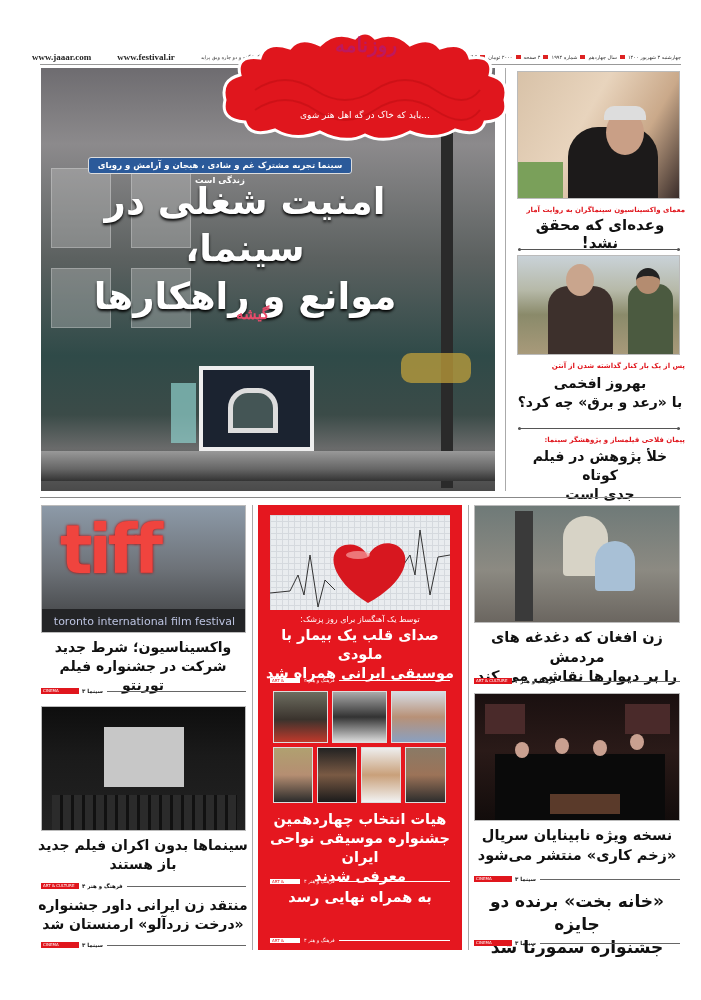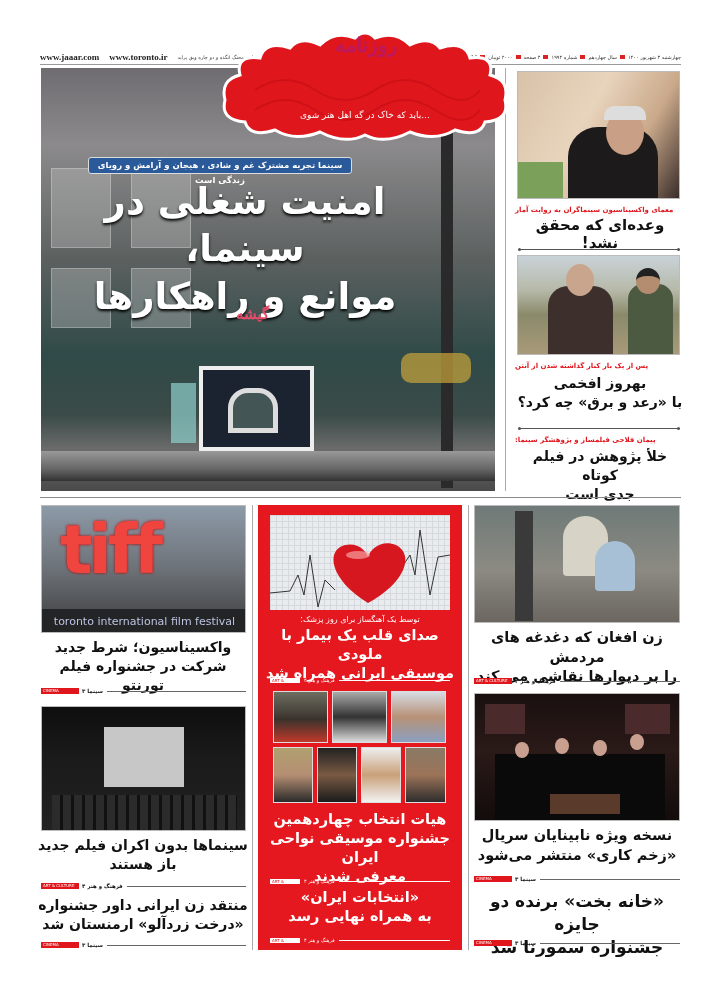--- a/index.html
+++ b/index.html
@@ -1,38 +1,38 @@
 <!DOCTYPE html>
 <html><head>
 <meta charset="utf-8">
 <style>
 *{box-sizing:border-box;margin:0;padding:0}
 body{width:701px;height:1000px;background:#fff;font-family:"DejaVu Sans",sans-serif;position:relative;overflow:hidden;color:#111}
 .abs{position:absolute}
 .topline{position:absolute;left:40px;right:20px;top:64px;border-top:1px solid #999}
-.meta-left{position:absolute;left:40px;top:52px;font-family:"Liberation Serif",serif;font-size:9px;font-weight:bold;color:#222;display:flex;gap:10px;white-space:nowrap}
+.meta-left{position:absolute;left:32px;top:52px;font-family:"Liberation Serif",serif;font-size:9px;font-weight:bold;color:#222;display:flex;gap:26px;white-space:nowrap}
 .meta-left .tag{font-family:"DejaVu Sans",sans-serif;font-size:5px;font-weight:normal;color:#444;margin-top:2px}
 .meta-right{position:absolute;right:20px;top:54px;font-size:5px;color:#333;direction:rtl;white-space:nowrap;display:flex;gap:3px;align-items:center}
 .meta-right .sq{display:inline-block;width:5px;height:4px;background:#d22}
 
 .logo{position:absolute;left:215px;top:30px;width:300px;height:115px;z-index:5}
 .logo-text-top{position:absolute;left:120px;top:3px;color:#be185d;font-size:20px;font-weight:bold;font-family:"DejaVu Serif",serif;direction:rtl}
 .logo-main{position:absolute;left:35px;top:30px;color:#fff;font-size:60px;font-weight:bold;font-family:"DejaVu Serif",serif;direction:rtl;line-height:1;text-shadow:0 0 2px #900}
 .logo-sub{position:absolute;left:85px;top:80px;color:#fff;font-size:9px;font-family:"DejaVu Sans",sans-serif;direction:rtl}
 
 .hero{position:absolute;left:41px;top:68px;width:454px;height:423px;background:linear-gradient(180deg,#6e6c70 0%,#8c8a8c 18%,#5c6160 45%,#2f4a48 68%,#3b4b48 82%,#6a6b6b 90%,#4a4a4a 100%);overflow:hidden}
 .hero .win{position:absolute;background:rgba(200,200,200,.35);border:1px solid rgba(255,255,255,.25)}
 .hero .box{position:absolute;left:158px;top:298px;width:115px;height:85px;background:#1b2330;border:4px solid #eee}
 .hero .box .inner{position:absolute;left:25px;top:18px;width:50px;height:45px;border:5px solid #ddd;background:#455;border-radius:20px 20px 0 0}
 .hero .sill{position:absolute;left:0;right:0;top:383px;height:30px;background:linear-gradient(180deg,#999,#666 60%,#333)}
 .kicker{position:absolute;left:88px;top:157px;width:264px;height:17px;background:#2b5a9a;border:1px solid #ddd;border-radius:3px;color:#fff;font-size:8.5px;font-weight:bold;direction:rtl;text-align:center;line-height:15px;z-index:6}
 .hero-title{position:absolute;left:60px;top:178px;width:370px;color:#fff;font-size:37px;font-weight:bold;direction:rtl;text-align:center;line-height:1.28;text-shadow:0 2px 3px #000;z-index:6}
 .hero-tag{position:absolute;left:236px;top:305px;color:#e74b6a;font-size:15px;font-weight:bold;font-family:"DejaVu Serif",serif;z-index:6}
 .photo{position:absolute;border:1px solid #bbb;overflow:hidden}
-.kick-red{color:#e0161d;font-size:7px;font-weight:bold;direction:rtl;text-align:left}
+.kick-red{color:#e0161d;font-size:7px;font-weight:bold;direction:rtl;text-align:right}
 .hl{font-weight:bold;direction:rtl;text-align:center;color:#111}
 .sep{position:absolute;height:1px;background:#555}
 .sep::before,.sep::after{content:"";position:absolute;top:-1px;width:3px;height:3px;background:#555;border-radius:50%}
 .sep::before{left:0}.sep::after{right:0}
 .vline{position:absolute;width:1px;background:#aaa}
 
 .label{position:absolute;height:6px;display:flex;align-items:center;direction:ltr}
 .label .tagbox{background:#e0161d;color:#fff;font-size:4px;padding:0 2px;height:6px;line-height:6px;width:38px}
 .label .sec{font-size:5.5px;font-weight:bold;direction:rtl;margin-left:3px;color:#111}
 .label .line{flex:1;height:1px;background:#666;margin-left:4px}
@@ -44,21 +44,21 @@
 .redlabel .tagbox{background:#fff;color:#e0161d;font-size:4px;padding:0 2px;height:5px;line-height:5px;width:30px}
 .redlabel .sec{font-size:5px;color:#fff;margin-left:4px;direction:rtl}
 .redlabel .line{flex:1;height:1px;background:#fff;margin-left:4px}
 .face{position:absolute;background:#777;border:1px solid #ddd}
 </style>
 </head>
 <body>
 
 <div class="meta-left">
   <span>www.jaaar.com</span>
-  <span>www.toronto.ir</span>
+  <span>www.festival.ir</span>
   <span class="tag">هنرمند را در محنگ انگذه و دو چاره ویق پراید</span>
 </div>
 <div class="meta-right">
   <span>چهارشنبه ۳ شهریور ۱۴۰۰</span>
     <span class="sq"></span>
   <span>سال چهاردهم</span>
     <span class="sq"></span>
   <span>شماره ۱۹۹۴</span>
     <span class="sq"></span>
   <span>۴ صفحه</span>
@@ -201,21 +201,20 @@
     <div>هیات انتخاب چهاردهمین</div>
     <div>جشنواره موسیقی نواحی ایران</div>
     <div>معرفی شدند</div>
   </div>
   <div class="redlabel" style="left:12px;top:373px;width:180px">
     <span class="tagbox">ART &amp; CULTURE</span>
     <span class="sec">فرهنگ و هنر ۴</span>
     <span class="line"></span>
   </div>
   <div class="hl abs" style="left:0;top:383px;width:204px;font-size:14.5px;line-height:1.3">
-    <div>«انتخابات ایران»</div>
     <div>به همراه نهایی رسد</div>
   </div>
   <div class="redlabel" style="left:12px;top:432px;width:180px">
     <span class="tagbox">ART &amp; CULTURE</span>
     <span class="sec">فرهنگ و هنر ۴</span>
     <span class="line"></span>
   </div>
 </div>
 
 <div class="photo" style="left:474px;top:505px;width:206px;height:118px;background:linear-gradient(180deg,#6f7a78 0%,#8c8a82 55%,#6b6660 100%)">

